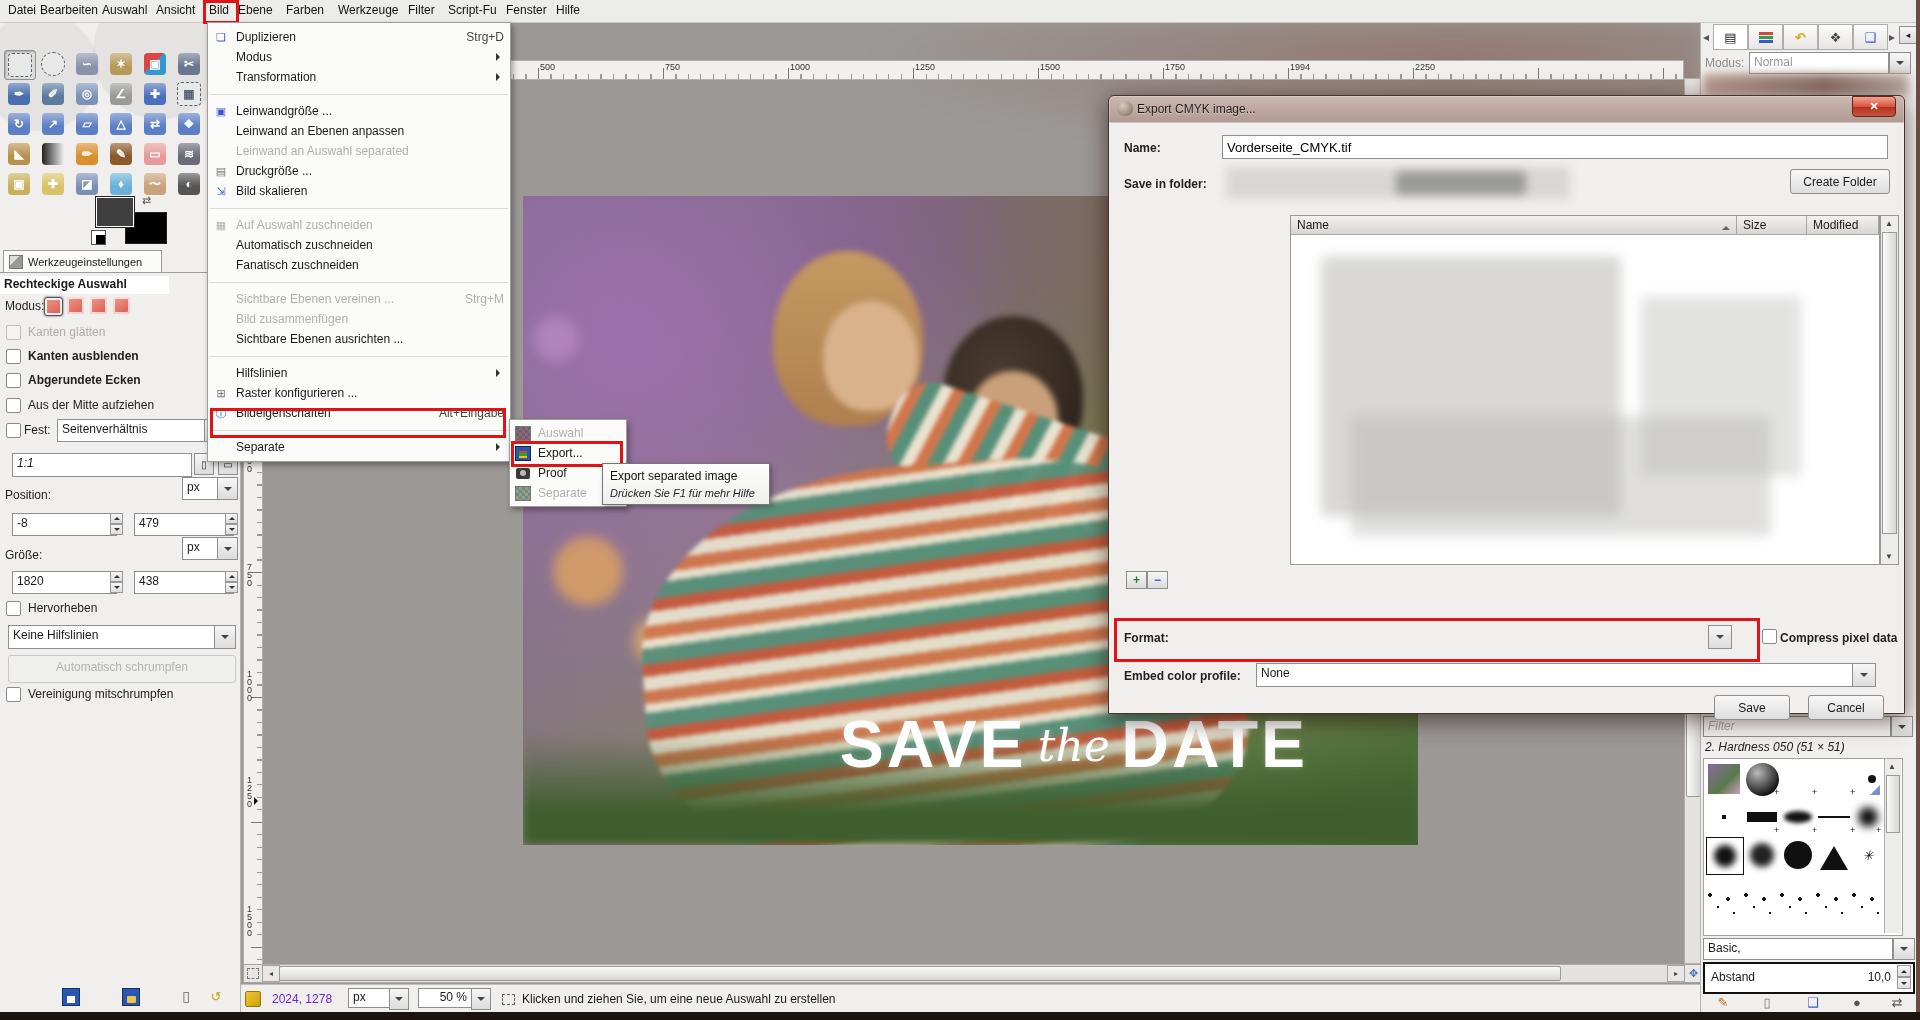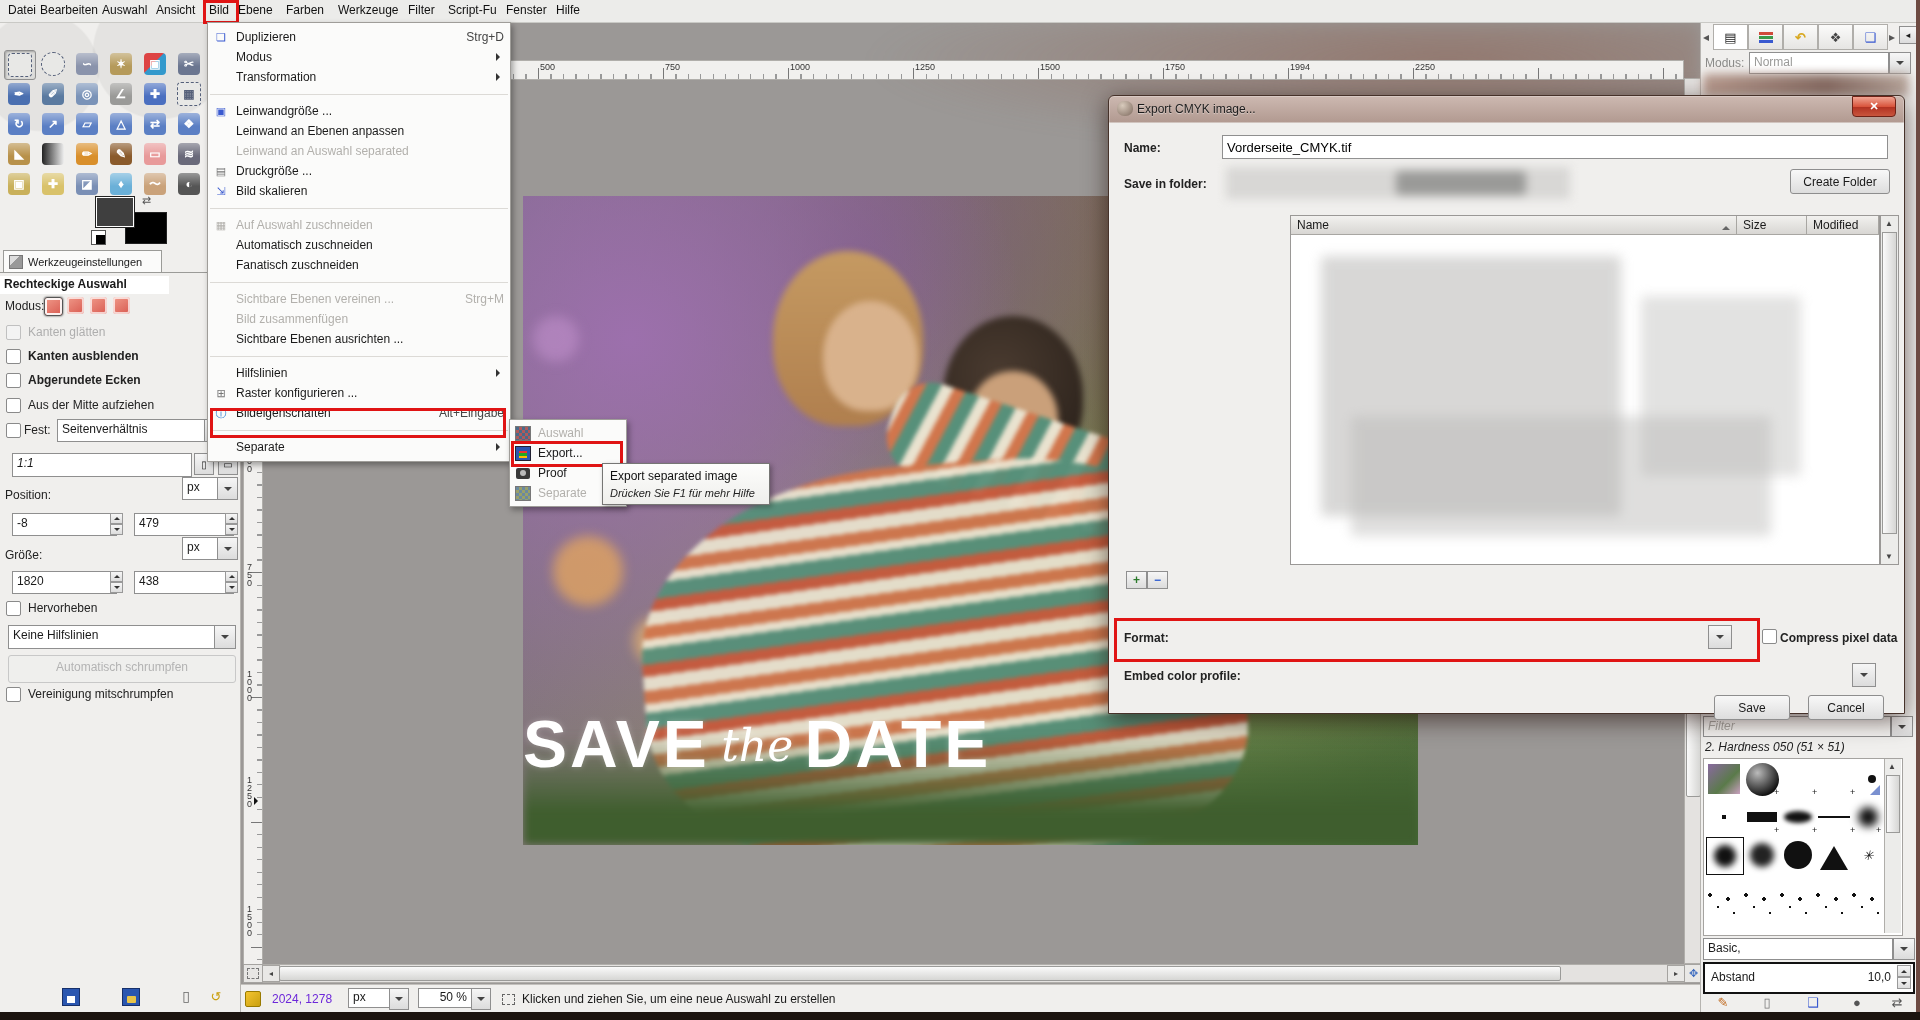--- a/index.html
+++ b/index.html
@@ -86,21 +86,21 @@
   .bokeh{position:absolute;border-radius:50%;filter:blur(6px);}
   .head{position:absolute;border-radius:50% 50% 45% 45%;filter:blur(3px);}
   .shirt{position:absolute;left:120px;top:268px;width:600px;height:400px;border-radius:45% 38% 30% 40%;
     background:repeating-linear-gradient(176deg,#e9e2cf 0 14px,#d1764c 14px 27px,#ece4d0 27px 36px,#57907a 36px 52px,#c75a3d 52px 64px);
     transform:rotate(-4deg);filter:blur(2px);opacity:.95;}
   .armband{position:absolute;left:360px;top:225px;width:330px;height:95px;border-radius:40px;
     background:repeating-linear-gradient(100deg,#e9e2cf 0 12px,#d1764c 12px 24px,#57907a 24px 38px);
     transform:rotate(18deg);filter:blur(2px);}
   .grass{position:absolute;left:0;bottom:0;width:100%;height:110px;
     background:linear-gradient(rgba(74,107,53,0),#3f5e2e 70%);filter:blur(4px);}
-  .std{position:absolute;left:0;right:110px;top:510px;text-align:left;color:#fff;white-space:nowrap;
+  .std{position:absolute;left:16px;right:110px;top:510px;text-align:right;color:#fff;white-space:nowrap;
        text-shadow:0 0 6px rgba(255,255,255,.25);}
   .std .big{font-size:66px;font-weight:bold;letter-spacing:3px;}
   .std .scr{font-family:"DejaVu Serif",serif;font-style:italic;font-size:44px;margin:0 8px;position:relative;top:-6px;}
   
   .hscroll{position:absolute;left:21px;top:942px;width:1423px;height:17px;background:#e4e2e0;border:1px solid #b0aeaa;}
   .hthumb{position:absolute;left:17px;top:1px;width:1280px;height:13px;background:linear-gradient(#fafafa,#d6d6d4);border:1px solid #9a9a98;border-radius:2px;}
   .sarrow{position:absolute;width:16px;height:15px;background:#e9e8e6;border:1px solid #a5a3a0;display:flex;align-items:center;justify-content:center;font-size:8px;color:#444;}
   .vscroll{position:absolute;left:1444px;top:56px;width:17px;height:884px;background:#e4e2e0;border:1px solid #b0aeaa;}
   .vthumb{position:absolute;left:1px;top:16px;width:13px;height:700px;background:linear-gradient(90deg,#fafafa,#d6d6d4);border:1px solid #9a9a98;border-radius:2px;}
   .navbtn{position:absolute;left:1444px;top:942px;width:17px;height:17px;background:#e9e8e6;border:1px solid #a5a3a0;
@@ -721,20 +721,21 @@
 
       <div class="fmt-redbox"></div>
       <span class="dlbl" style="left:14px;top:508px">Format:</span>
       <span class="combobtn" style="left:598px;top:502px;width:22px;height:22px">
           <span class="tri"></span>
         </span>
       <span class="cb" style="left:652px;top:506px"></span>
       <span class="dlbl" style="left:670px;top:508px">Compress pixel data</span>
 
       <span class="dlbl" style="left:14px;top:546px">Embed color profile:</span>
+      <span class="field" style="left:146px;top:540px;width:588px;height:18px">None</span>
       <span class="combobtn" style="left:742px;top:540px;width:22px;height:22px">
           <span class="tri"></span>
         </span>
 
       <span class="dbtn" style="left:604px;top:572px;width:76px">Save</span>
       <span class="dbtn" style="left:698px;top:572px;width:76px">Cancel</span>
     </div>
   </div>
 
   <div class="a win-r"></div>

